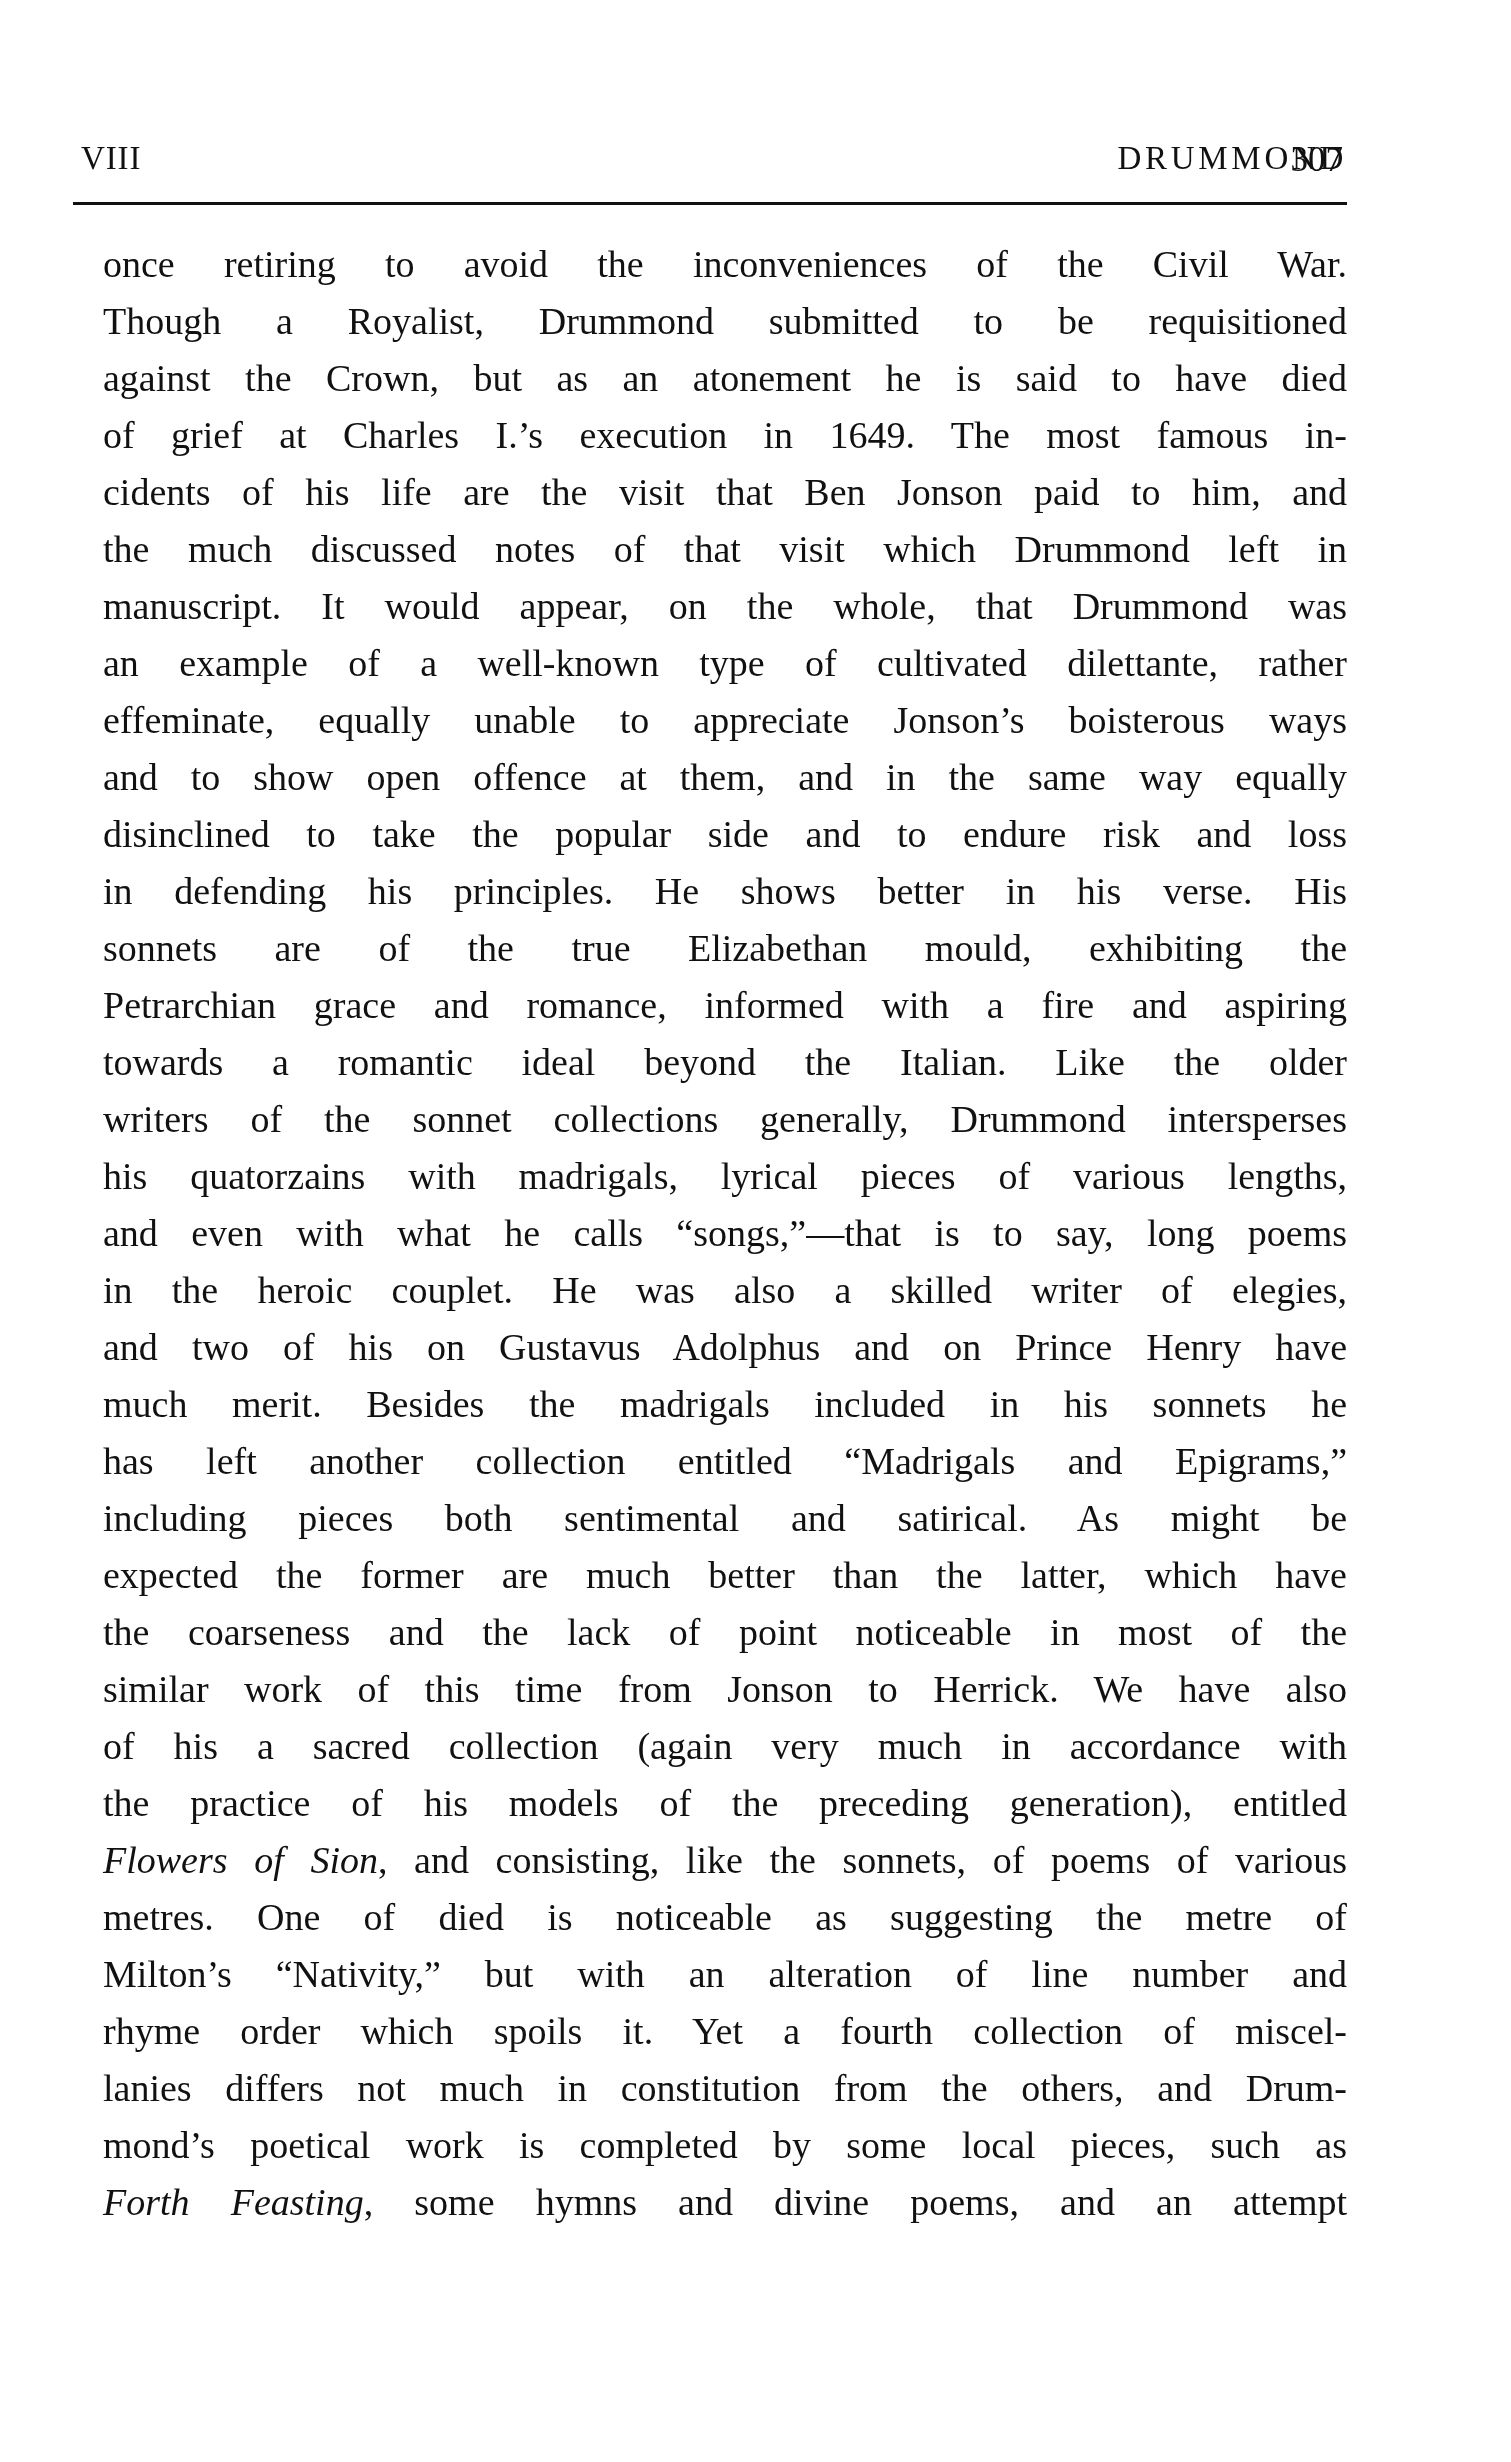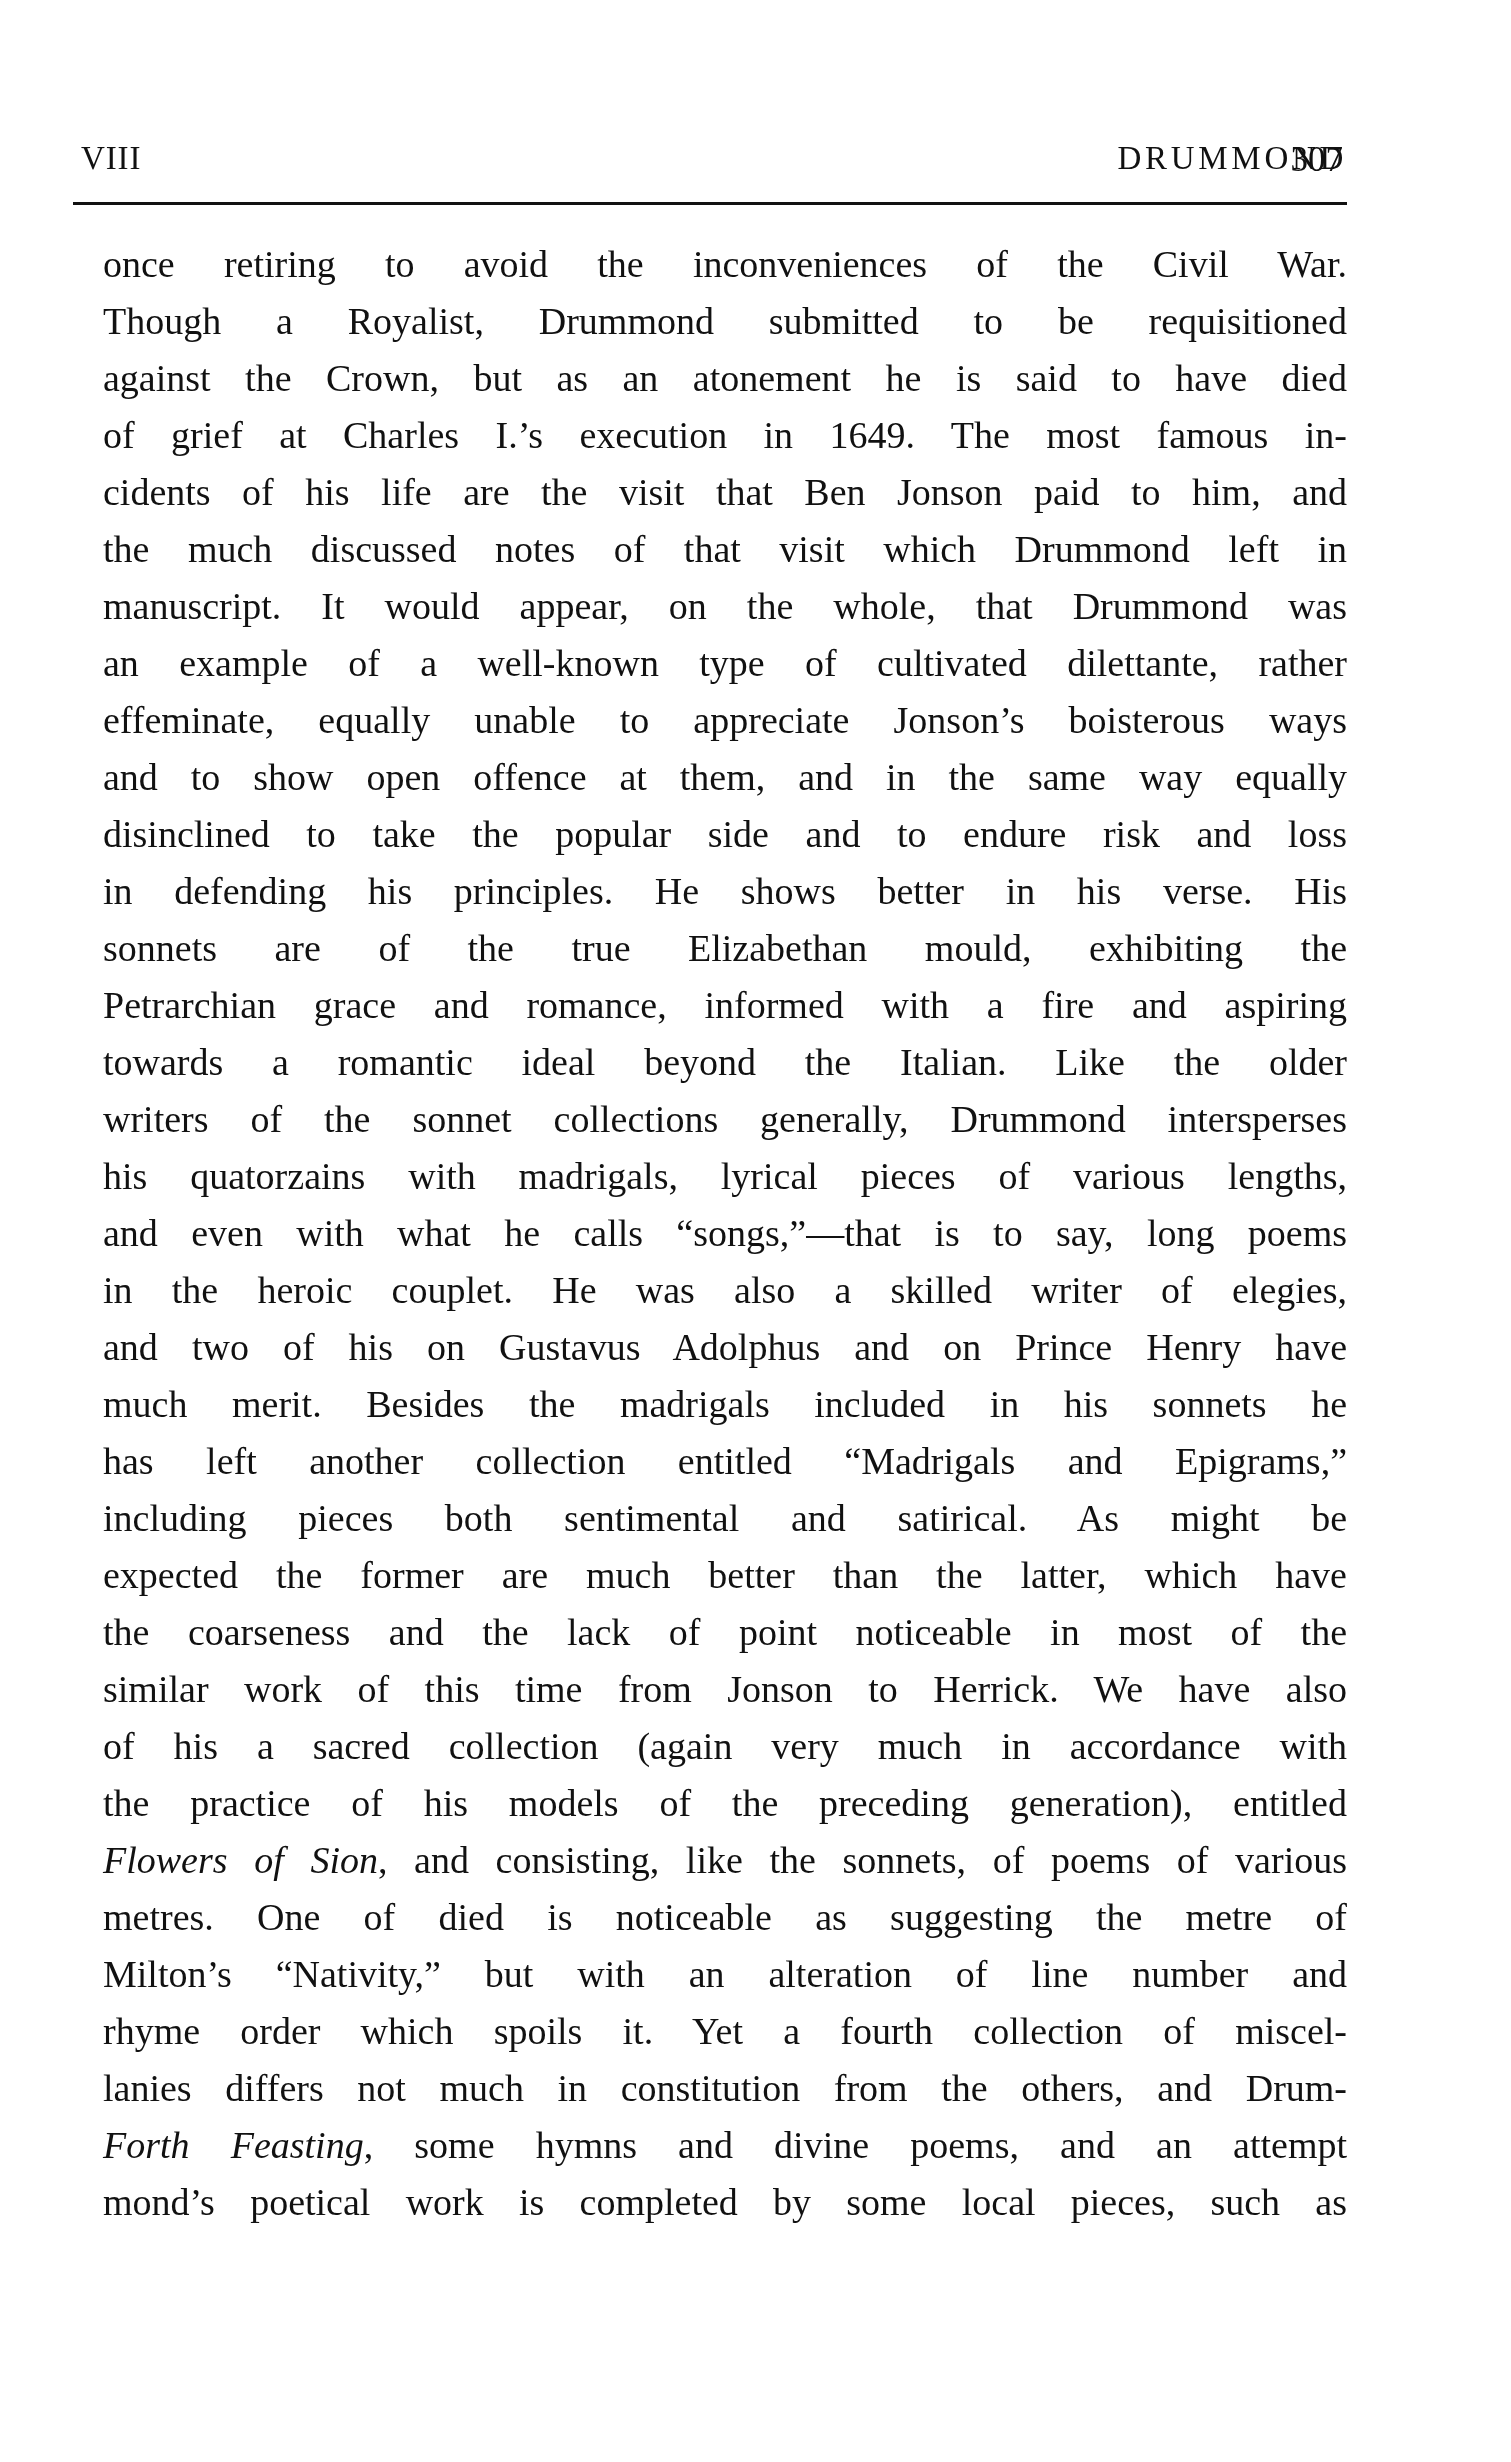--- a/index.html
+++ b/index.html
@@ -68,17 +68,17 @@
       <div class="line"><span>expected the former are much better than the latter, which have</span></div>
       <div class="line"><span>the coarseness and the lack of point noticeable in most of the</span></div>
       <div class="line"><span>similar work of this time from Jonson to Herrick.  We have also</span></div>
       <div class="line"><span>of his a sacred collection (again very much in accordance with</span></div>
       <div class="line"><span>the practice of his models of the preceding generation), entitled</span></div>
       <div class="line"><em>Flowers of Sion</em><span>, and consisting, like the sonnets, of poems of various</span></div>
       <div class="line"><span>metres.  One of died is noticeable as suggesting the metre of</span></div>
       <div class="line"><span>Milton’s “Nativity,” but with an alteration of line number and</span></div>
       <div class="line"><span>rhyme order which spoils it.  Yet a fourth collection of miscel-</span></div>
       <div class="line"><span>lanies differs not much in constitution from the others, and Drum-</span></div>
+      <div class="line"><span>mond’s poetical work is completed by some local pieces, such as</span></div>
       <div class="line"><em>Forth Feasting</em><span>, some hymns and divine poems, and an attempt</span></div>
-      <div class="line"><span>mond’s poetical work is completed by some local pieces, such as</span></div>
     </div>
 </div>
 
 
 </body></html>

